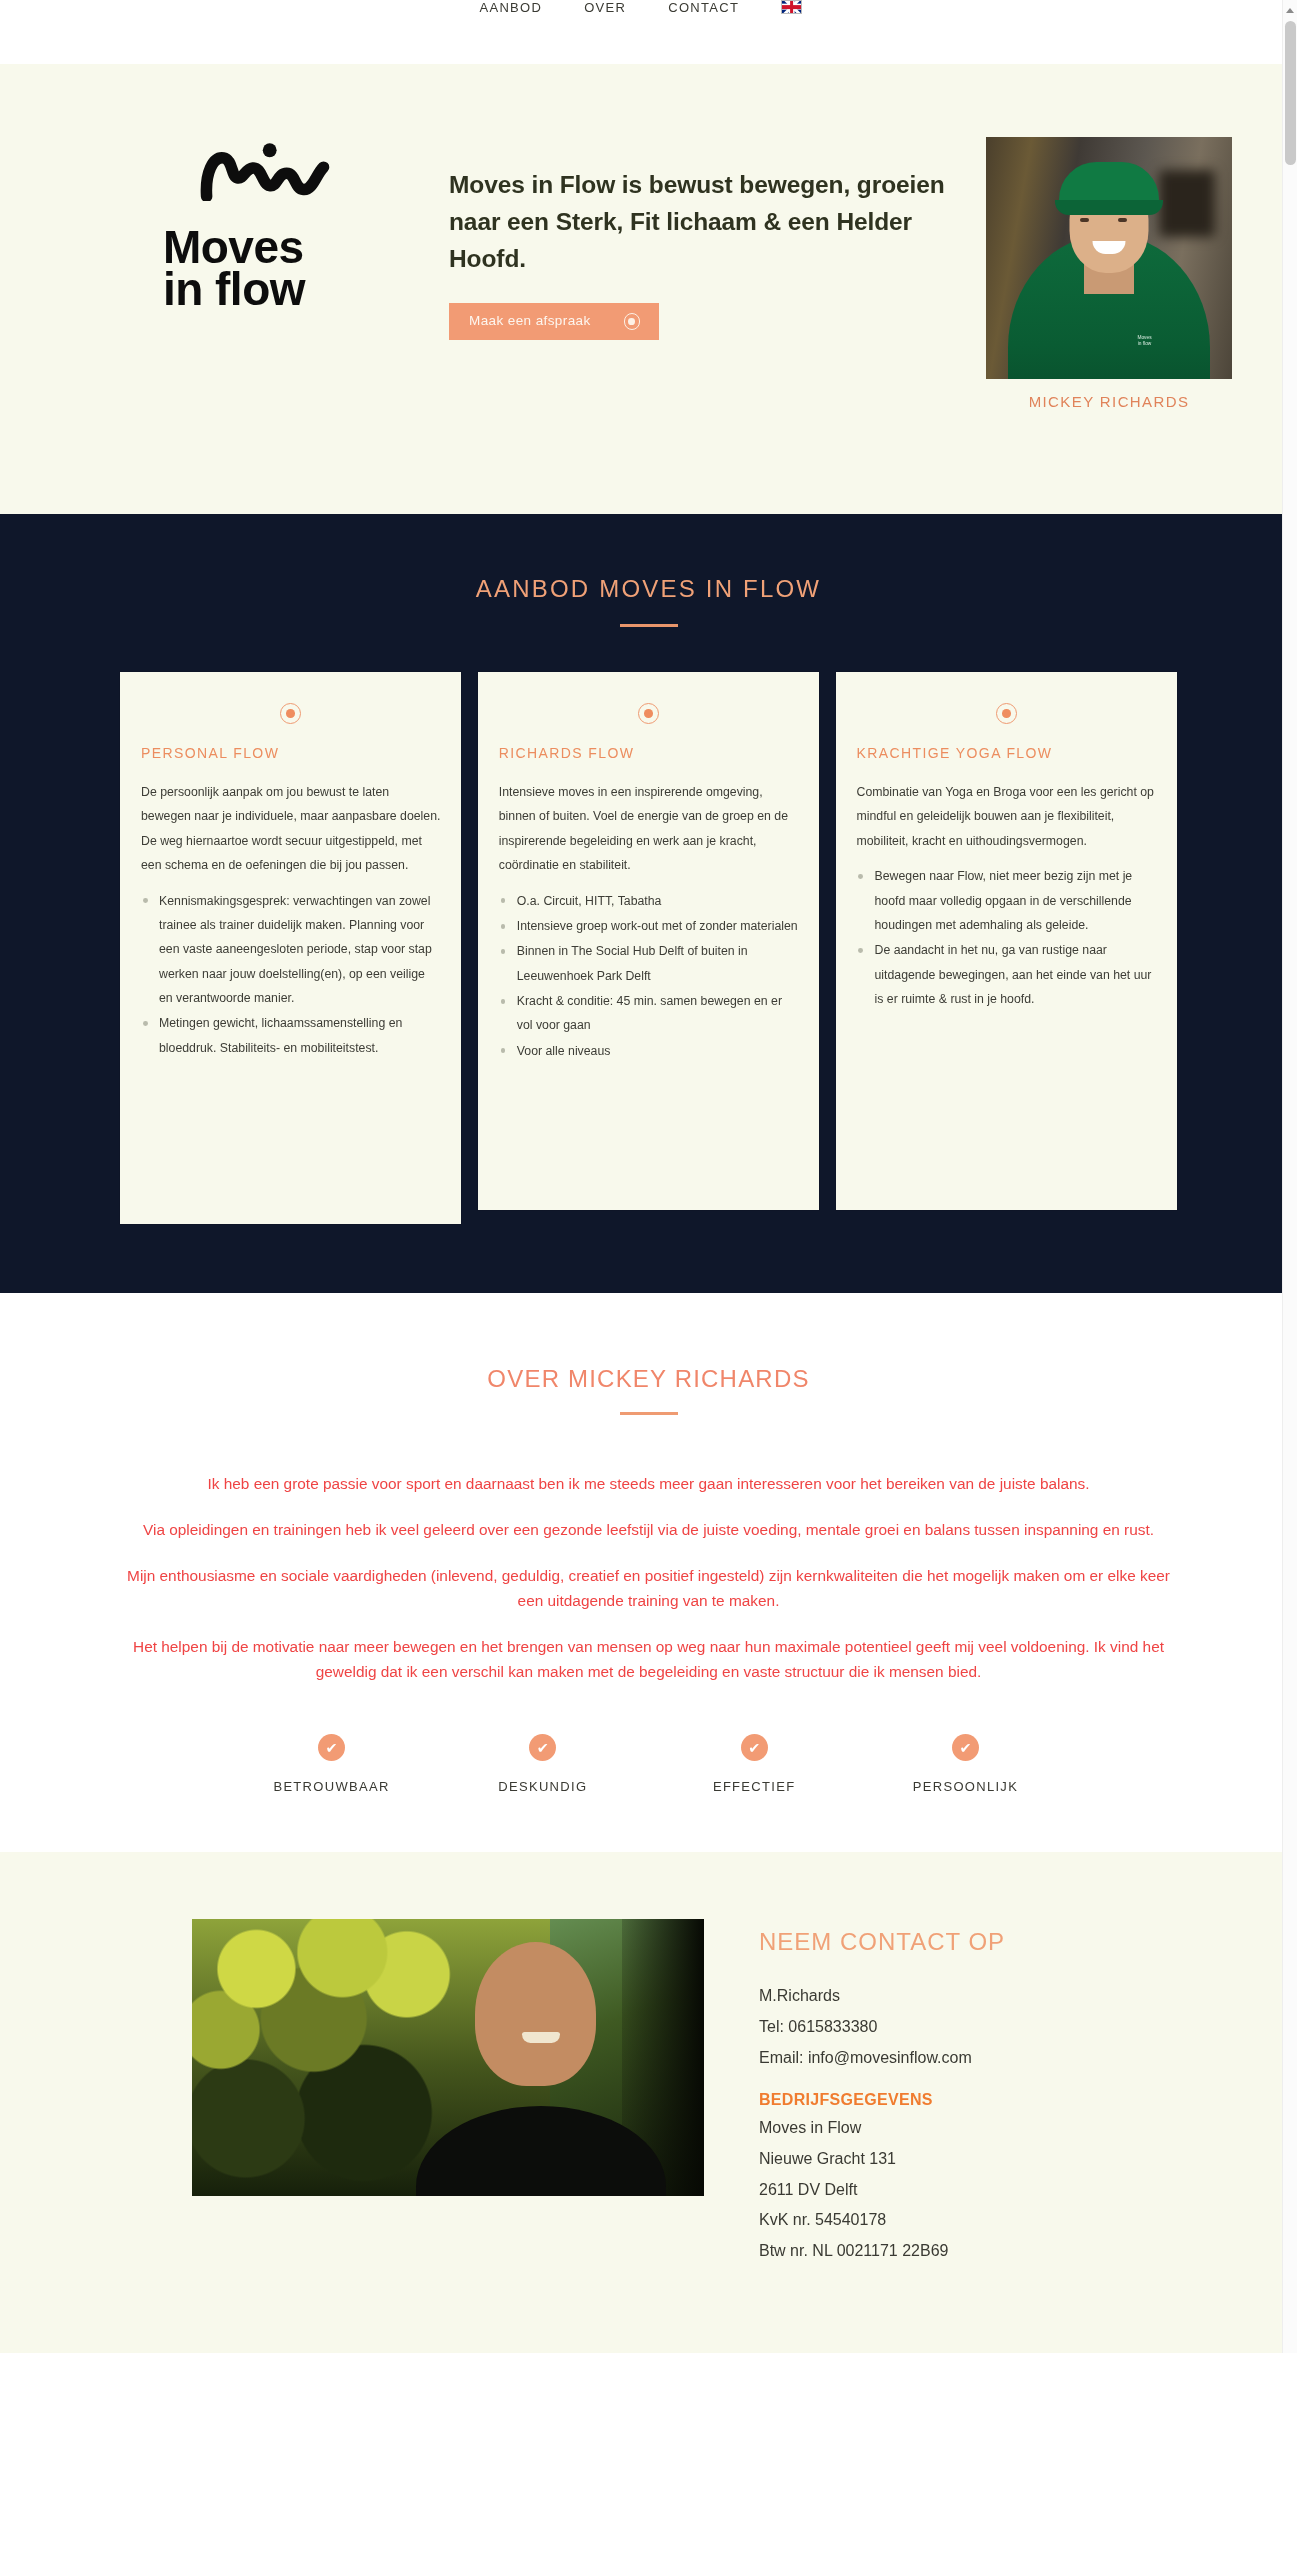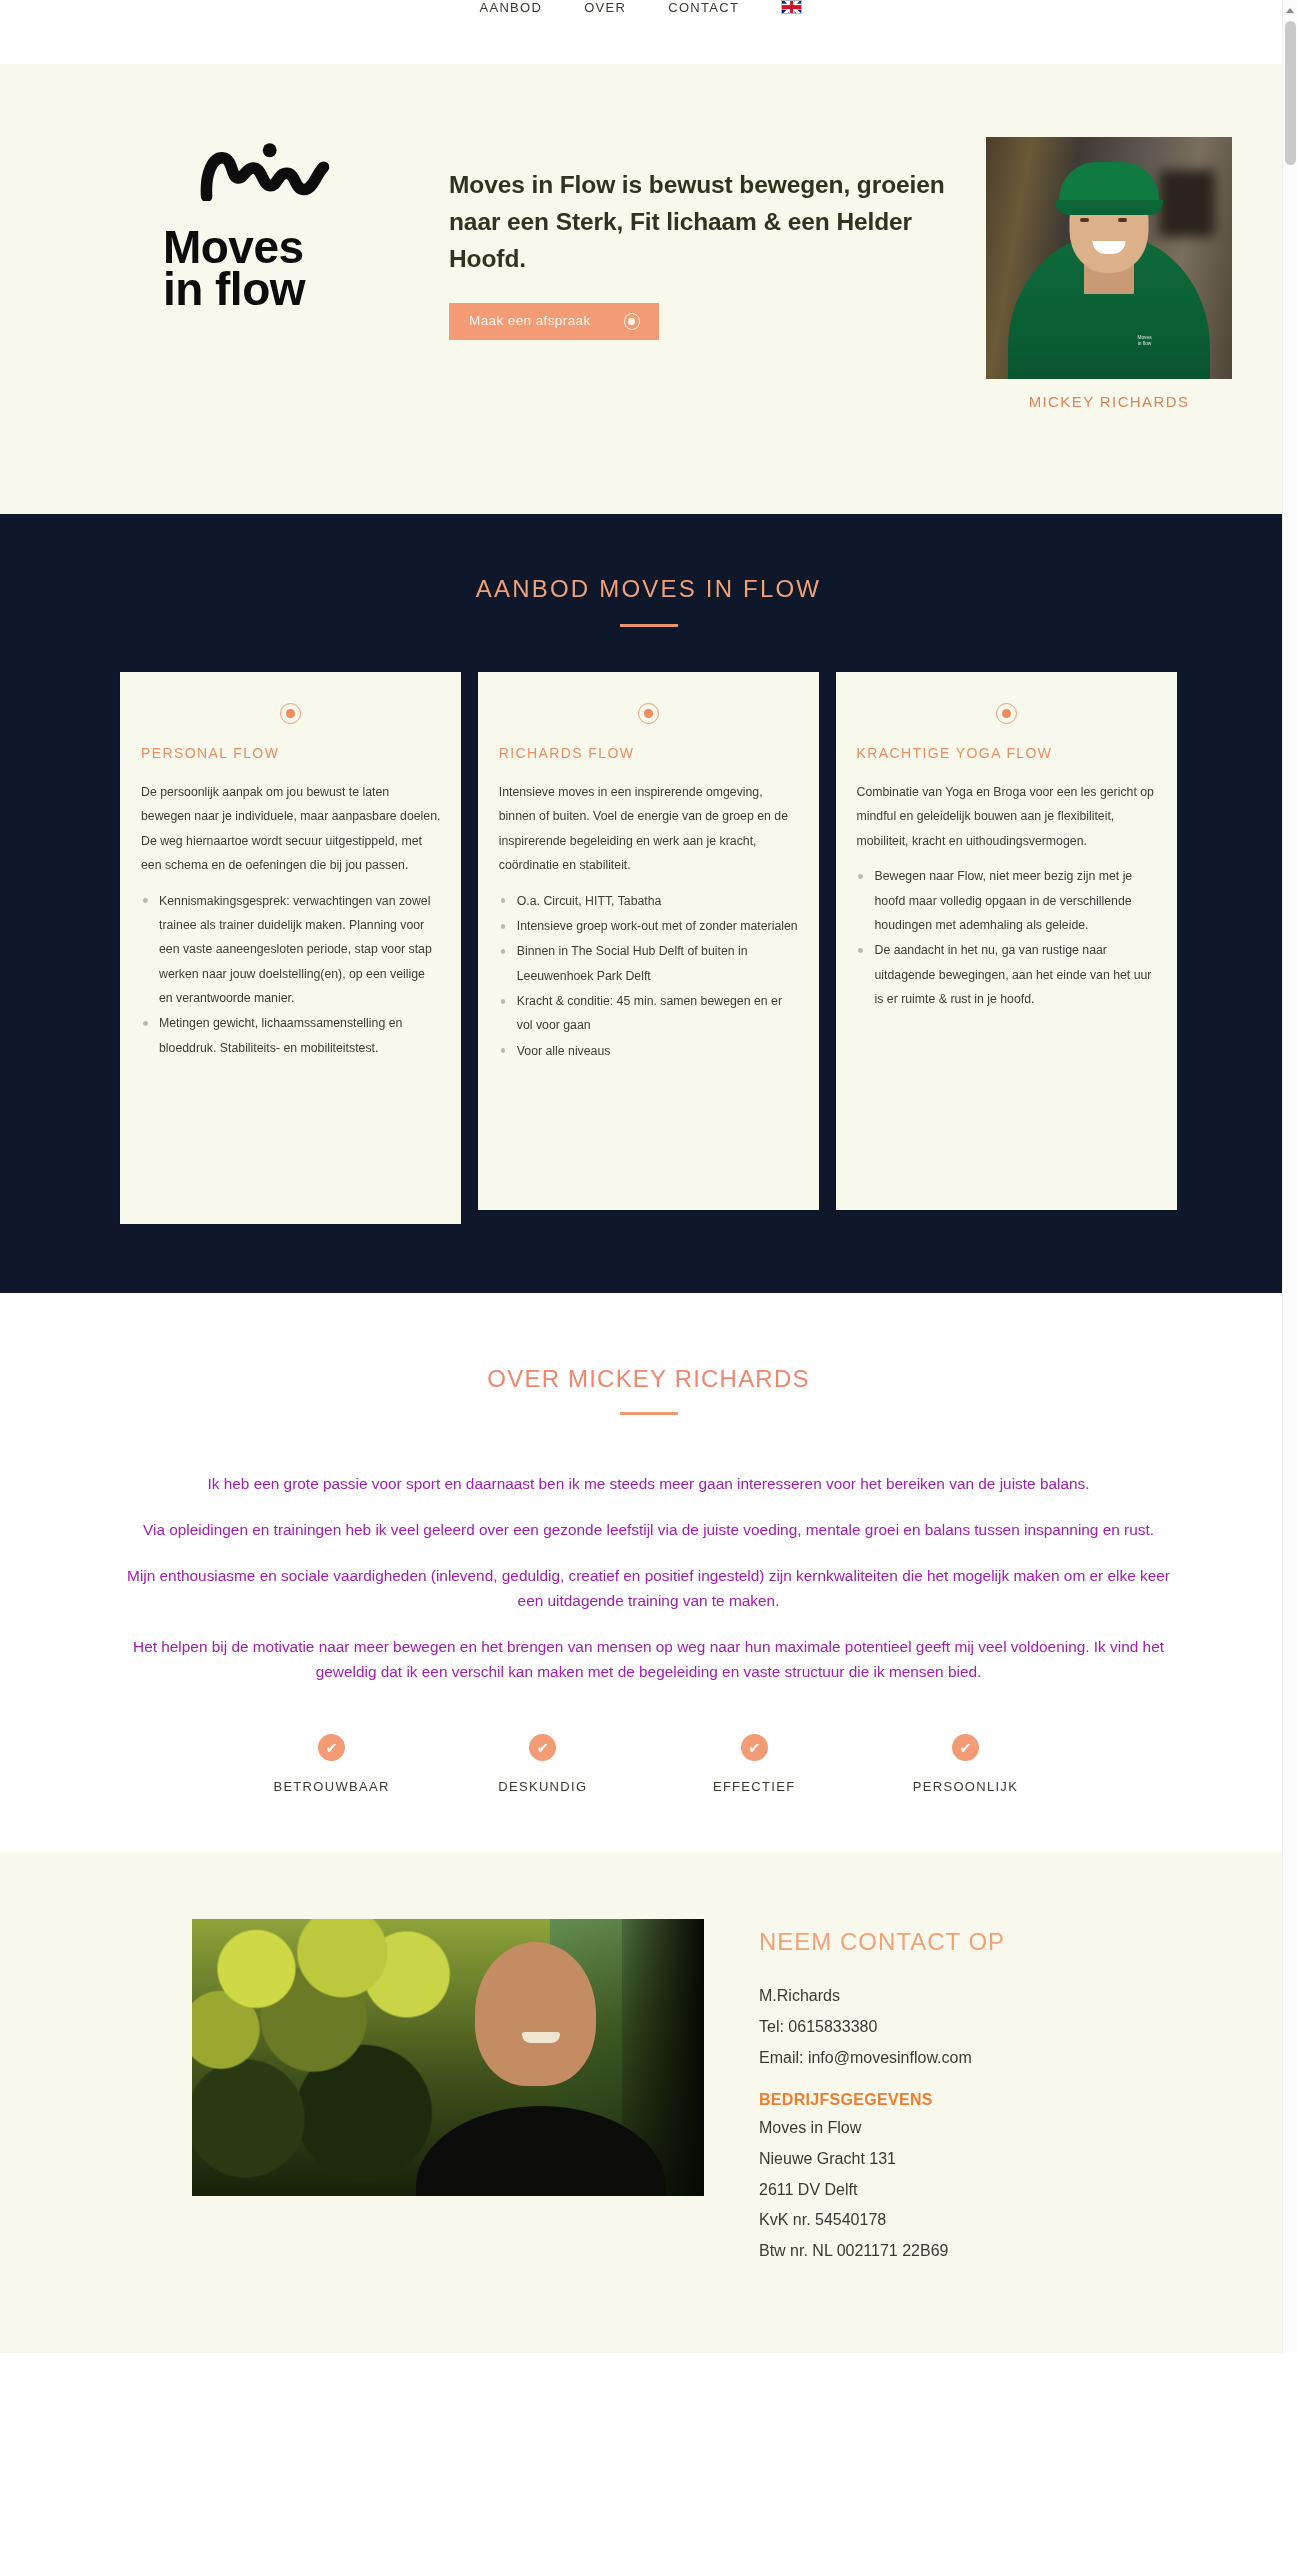--- a/index.html
+++ b/index.html
@@ -155,21 +155,21 @@
   .card.c1 { min-height: 552px; }
   .card.c2 { min-height: 538px; align-self: flex-start; }
   .card.c3 { min-height: 538px; align-self: flex-start; }
 
   
   .over { background: #fff; padding: 72px 0 58px; }
   .over-title { text-align: center; color: #f0866a; font-size: 24px; font-weight: 300; letter-spacing: 1.2px; }
   .over-rule { width: 58px; height: 2.9px; background: #ef9b72; margin: 19px auto 0; }
   .over-body { width: 1057px; margin: 56px auto 0; text-align: center; }
   .over-body p {
-    font-size: 15.4px; line-height: 1.63; color: #a21caf; margin-bottom: 21px;
+    font-size: 15.4px; line-height: 1.63; color: #ef4444; margin-bottom: 21px;
   }
   .badges { width: 826px; margin: 50px auto 0; display: flex; justify-content: space-between; }
   .badge { width: 192px; text-align: center; }
   .badge-circle {
     width: 27px; height: 27px; border-radius: 50%; background: #f29b74;
     margin: 0 auto; display: flex; align-items: center; justify-content: center;
     color: #fff; font-size: 14.4px; line-height: 1;
   }
   .badge-label { margin-top: 17.3px; font-size: 13px; letter-spacing: 1.3px; color: #3a3a33; }
 

